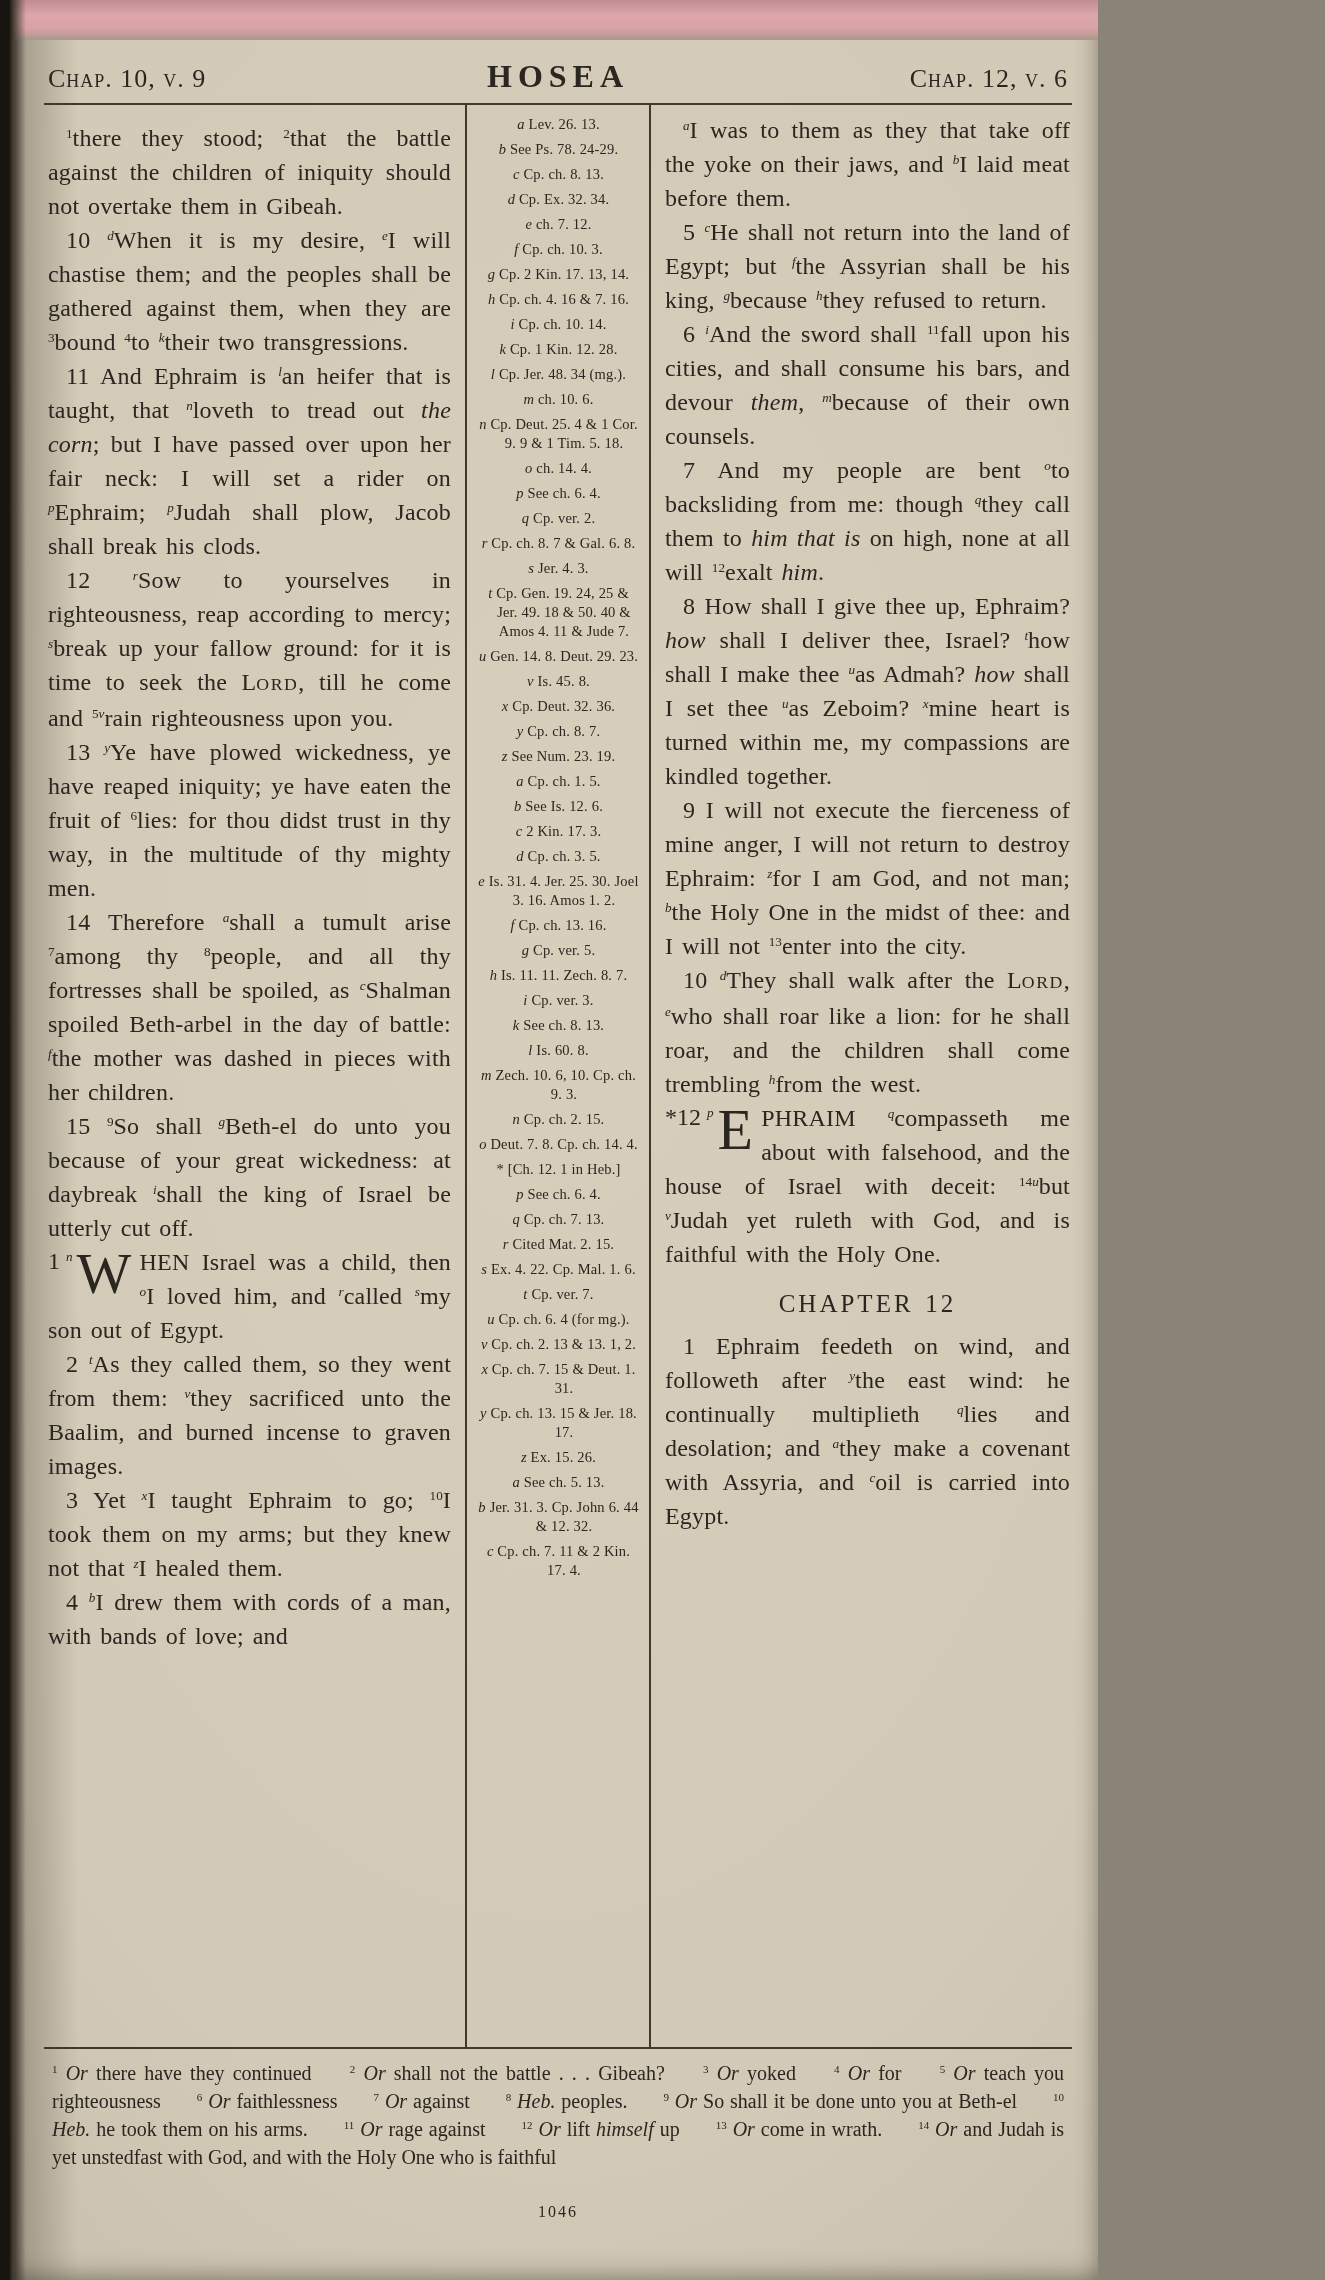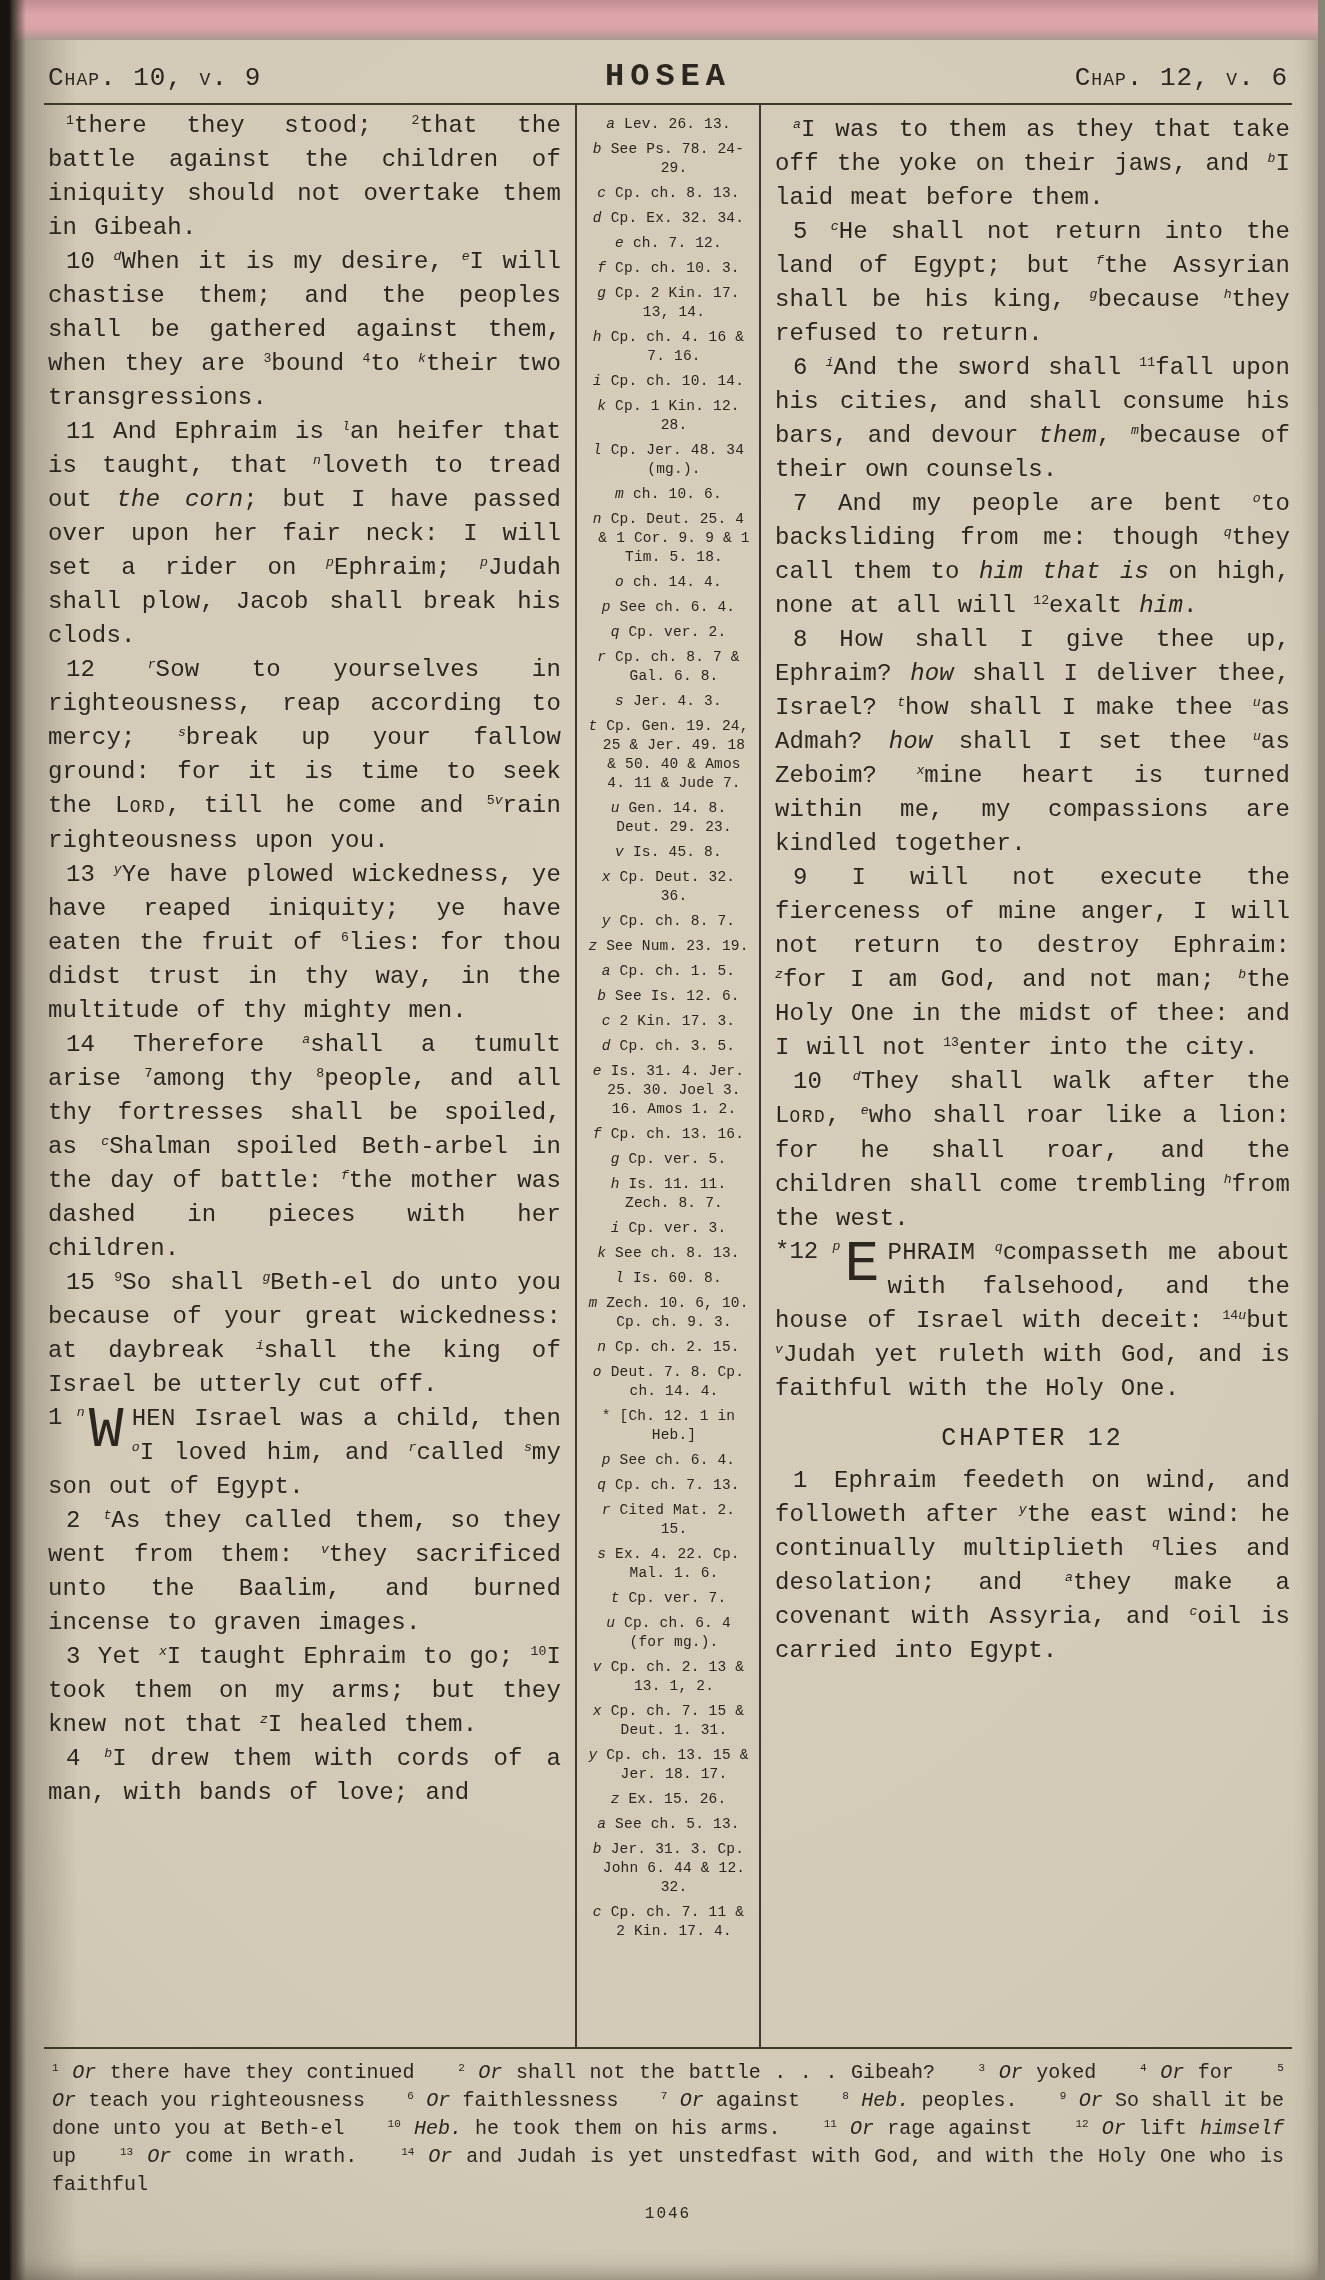--- a/index.html
+++ b/index.html
@@ -1,41 +1,41 @@
 <!DOCTYPE html>
 <html style="--paper: #d2c9b6; --ink: #2c2620; --rule: #3f382d; --pink: #dda6ab; --spine: #17130f;"><head>
 <meta charset="utf-8">
 <style>
   :root{
     --paper:#d2c9b6; --ink:#2c2620; --rule:#3f382d; --pink:#dda6ab; --spine:#17130f;
   }
   html,body{margin:0;padding:0;background:#8a8378;}
   .scan{
-    position:relative; width:1318px; height:2280px; overflow:hidden;
+    position:relative; width:1098px; height:2280px; overflow:hidden;
     background:radial-gradient(120% 100% at 50% 40%, #d7cebb 0%, var(--paper) 55%, #bcb3a0 100%);
     box-shadow:inset 0 -16px 22px -10px rgba(60,50,40,.38), inset -12px 0 20px -8px rgba(60,50,40,.30);
-    font-family:Liberation Mono, monospace; color:var(--ink);
+    font-family:Liberation Serif, serif; color:var(--ink);
   }
   .top-edge{position:absolute;top:0;left:0;right:0;height:40px;
     background:linear-gradient(180deg,#c08d92 0%, var(--pink) 38%, #d9a3a6 70%, #a9978c 100%);}
   .spine-edge{position:absolute;top:0;left:0;bottom:0;width:26px;
     background:linear-gradient(90deg, var(--spine) 0px, var(--spine) 9px, #3a332b 12px, rgba(58,51,43,0) 26px);}
   .gutter-shadow{position:absolute;top:40px;left:14px;bottom:0;width:64px;
     background:linear-gradient(90deg, rgba(43,35,26,.30), rgba(43,35,26,0));}
   .page{position:absolute; left:44px; right:26px; top:48px; bottom:6px;}
 
   .header{display:flex; justify-content:space-between; align-items:baseline; padding:2px 4px 8px;}
   .header .side{font-variant:small-caps; font-size:26px; letter-spacing:1px;}
   .book-title{font-size:32px; font-weight:bold; letter-spacing:6px;margin-top:8px;}
 
   .columns{display:grid; grid-template-columns:1fr 186px 1fr; height:1942px; overflow:hidden;
     border-top:2.5px solid var(--rule); border-bottom:2.5px solid var(--rule);}
   .col{overflow:hidden;}
   .text-col{font-size:24px; line-height:34px; text-align:justify; letter-spacing:.2px; word-spacing:2.5px;
-    padding:4px 14px 0 4px;}
+    padding:16px 14px 0 4px;}
   .text-col.right{padding:8px 2px 0 14px;}
   .refs-col{border-left:2px solid var(--rule); border-right:2px solid var(--rule);
     font-size:14.5px; line-height:19px; padding:10px 9px 0 10px; letter-spacing:.2px;}
 
   p.blk{margin:0; text-indent:18px;}
   p.blk.chapter{text-align:center; text-indent:0; font-size:25px; letter-spacing:3px; margin:16px 0 8px;}
   p.blk.dcap{text-indent:0;}
   p.ref{margin:0 0 6px; padding-left:11px; text-indent:-11px;text-align:center;}
   p.ref i{font-style:italic;}
 

